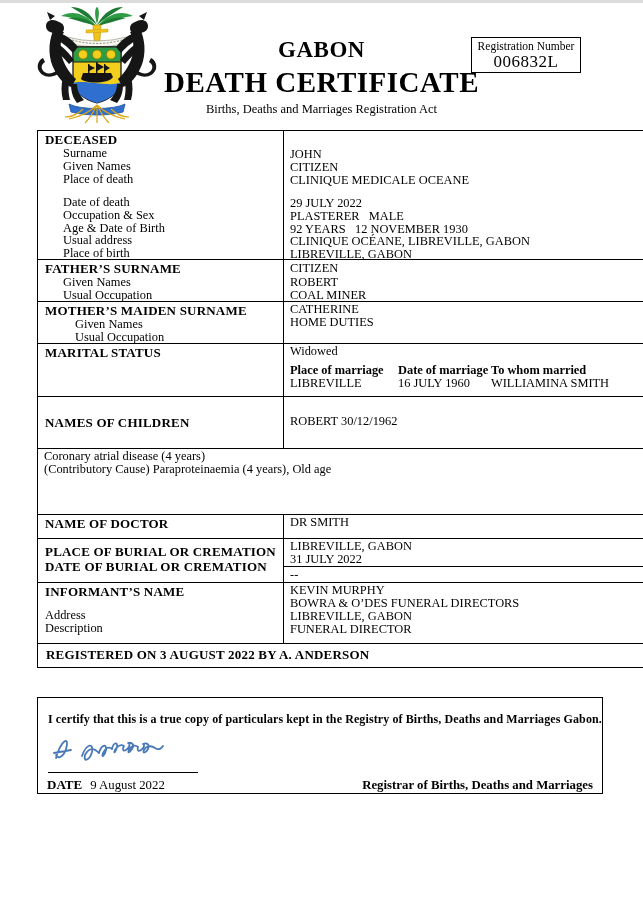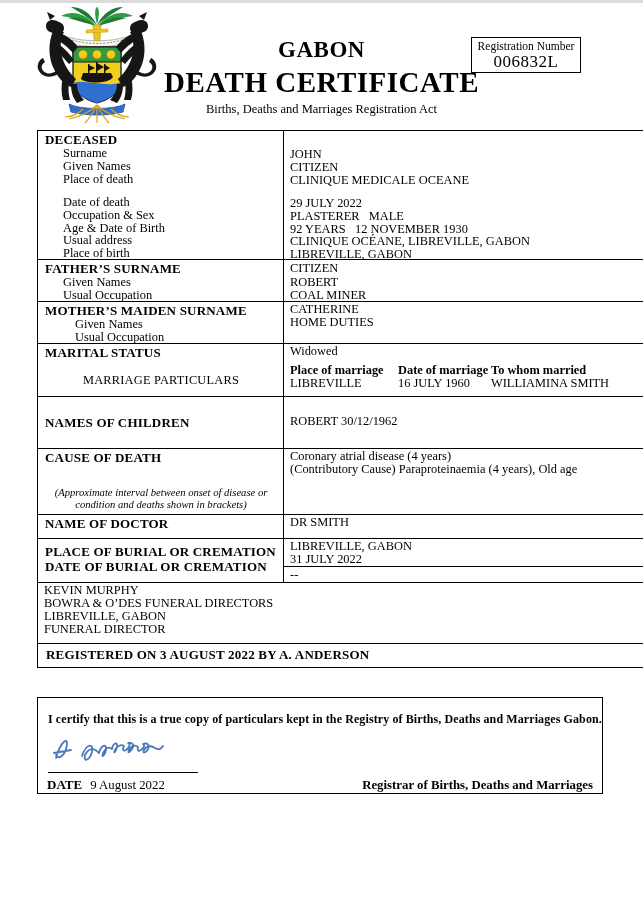--- a/index.html
+++ b/index.html
@@ -184,21 +184,20 @@
       </div>
       <div class="cr">
         <div class="ln">CATHERINE</div>
         <div class="ln">HOME DUTIES</div>
       </div>
     </div>
 
     <div class="row r-marital">
       <div class="cl">
         <div class="h">MARITAL STATUS</div>
-        <div class="marr-label">MARRIAGE PARTICULARS</div>
       </div>
       <div class="cr">
         <div class="ln">Widowed</div>
         <div class="marr-grid">
           <div class="marr-col1">
             <div class="bh">Place of marriage</div>
             <div class="ln">LIBREVILLE</div>
           </div>
           <div class="marr-col2">
             <div class="bh">Date of marriage</div>
@@ -215,24 +214,20 @@
     <div class="row r-children">
       <div class="cl pad-top18">
         <div class="h">NAMES OF CHILDREN</div>
       </div>
       <div class="cr pad-top18">
         <div class="ln">ROBERT 30/12/1962</div>
       </div>
     </div>
 
     <div class="row r-cause">
-      <div class="cl">
-        <div class="h">CAUSE OF DEATH</div>
-        <div class="cause-note">(Approximate interval between onset of disease or condition and deaths shown in brackets)</div>
-      </div>
       <div class="cr">
         <div class="ln">Coronary atrial disease (4 years)</div>
         <div class="ln">(Contributory Cause) Paraproteinaemia (4 years), Old age</div>
       </div>
     </div>
 
     <div class="row r-doctor">
       <div class="cl">
         <div class="h">NAME OF DOCTOR</div>
       </div>
@@ -251,20 +246,26 @@
           <div class="ln">LIBREVILLE, GABON</div>
           <div class="ln">31 JULY 2022</div>
         </div>
         <div class="burial-extra">
           <div class="ln">--</div>
         </div>
       </div>
     </div>
 
     <div class="row r-informant">
+      <div class="cl">
+        <div class="h">INFORMANT’S NAME</div>
+        <div class="sp10"></div>
+        <div class="ln">Address</div>
+        <div class="ln">Description</div>
+      </div>
       <div class="cr">
         <div class="ln">KEVIN MURPHY</div>
         <div class="ln">BOWRA &amp; O’DES FUNERAL DIRECTORS</div>
         <div class="ln">LIBREVILLE, GABON</div>
         <div class="ln">FUNERAL DIRECTOR</div>
       </div>
     </div>
 
     <div class="row r-registered">
       <div class="registered-cell">REGISTERED ON 3 AUGUST 2022 BY A. ANDERSON</div>

